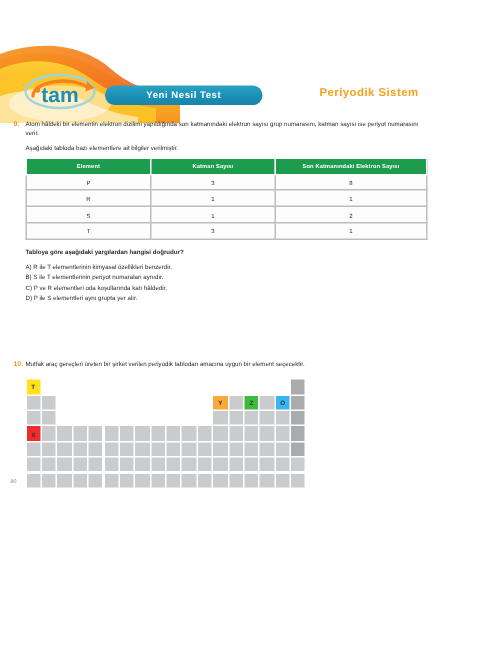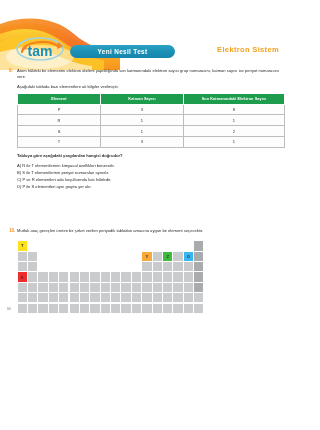--- a/index.html
+++ b/index.html
@@ -4,21 +4,21 @@
 <style>
   html,body{margin:0;padding:0;}
   body{
     width:287px;height:430px;
     background:#ffffff;
     font-family:"Liberation Sans", sans-serif;
     color:#231f20;
     overflow:hidden;
     position:relative;
   }
-  .page{position:relative;width:287px;height:316px;overflow:hidden;}
+  .page{position:relative;width:287px;height:316px;overflow:hidden;margin-top:12px;}
 
   
   .swoosh-wrap{position:absolute;left:0;top:0;width:287px;height:70px;overflow:hidden;}
   .swoosh-wrap svg{display:block;}
 
   
   .logo{position:absolute;left:14px;top:36px;width:52px;height:28px;}
   .logo svg{display:block;}
 
   
@@ -132,21 +132,21 @@
       <polygon points="44,6 49,10.5 43,13" fill="#f58220"></polygon>
       <circle cx="11" cy="12" r="1.8" fill="#f58220"></circle>
       <text x="26" y="20" text-anchor="middle" font-family="Liberation Sans, sans-serif" font-size="14" font-weight="bold" fill="#1b8fb5">tam</text>
     </svg>
   </div>
 
   <div class="pill">
     <span>Yeni Nesil Test</span>
   </div>
 
-  <div class="unit-title">Elektron Sistem</div>
+  <div class="unit-title">Periyodik Sistem</div>
 
   <div class="q" style="top:68px;">
     <div class="qhead">
       <div class="qnum">9.</div>
       <div class="qtext">Atom hâldeki bir elementin elektron dizilimi yapıldığında son katmanındaki elektron sayısı grup numarasını, katman sayısı ise periyot numarasını verir.</div>
     </div>
     <div class="qsub">Aşağıdaki tabloda bazı elementlere ait bilgiler verilmiştir.</div>
 
     <table class="data">
       <thead>

